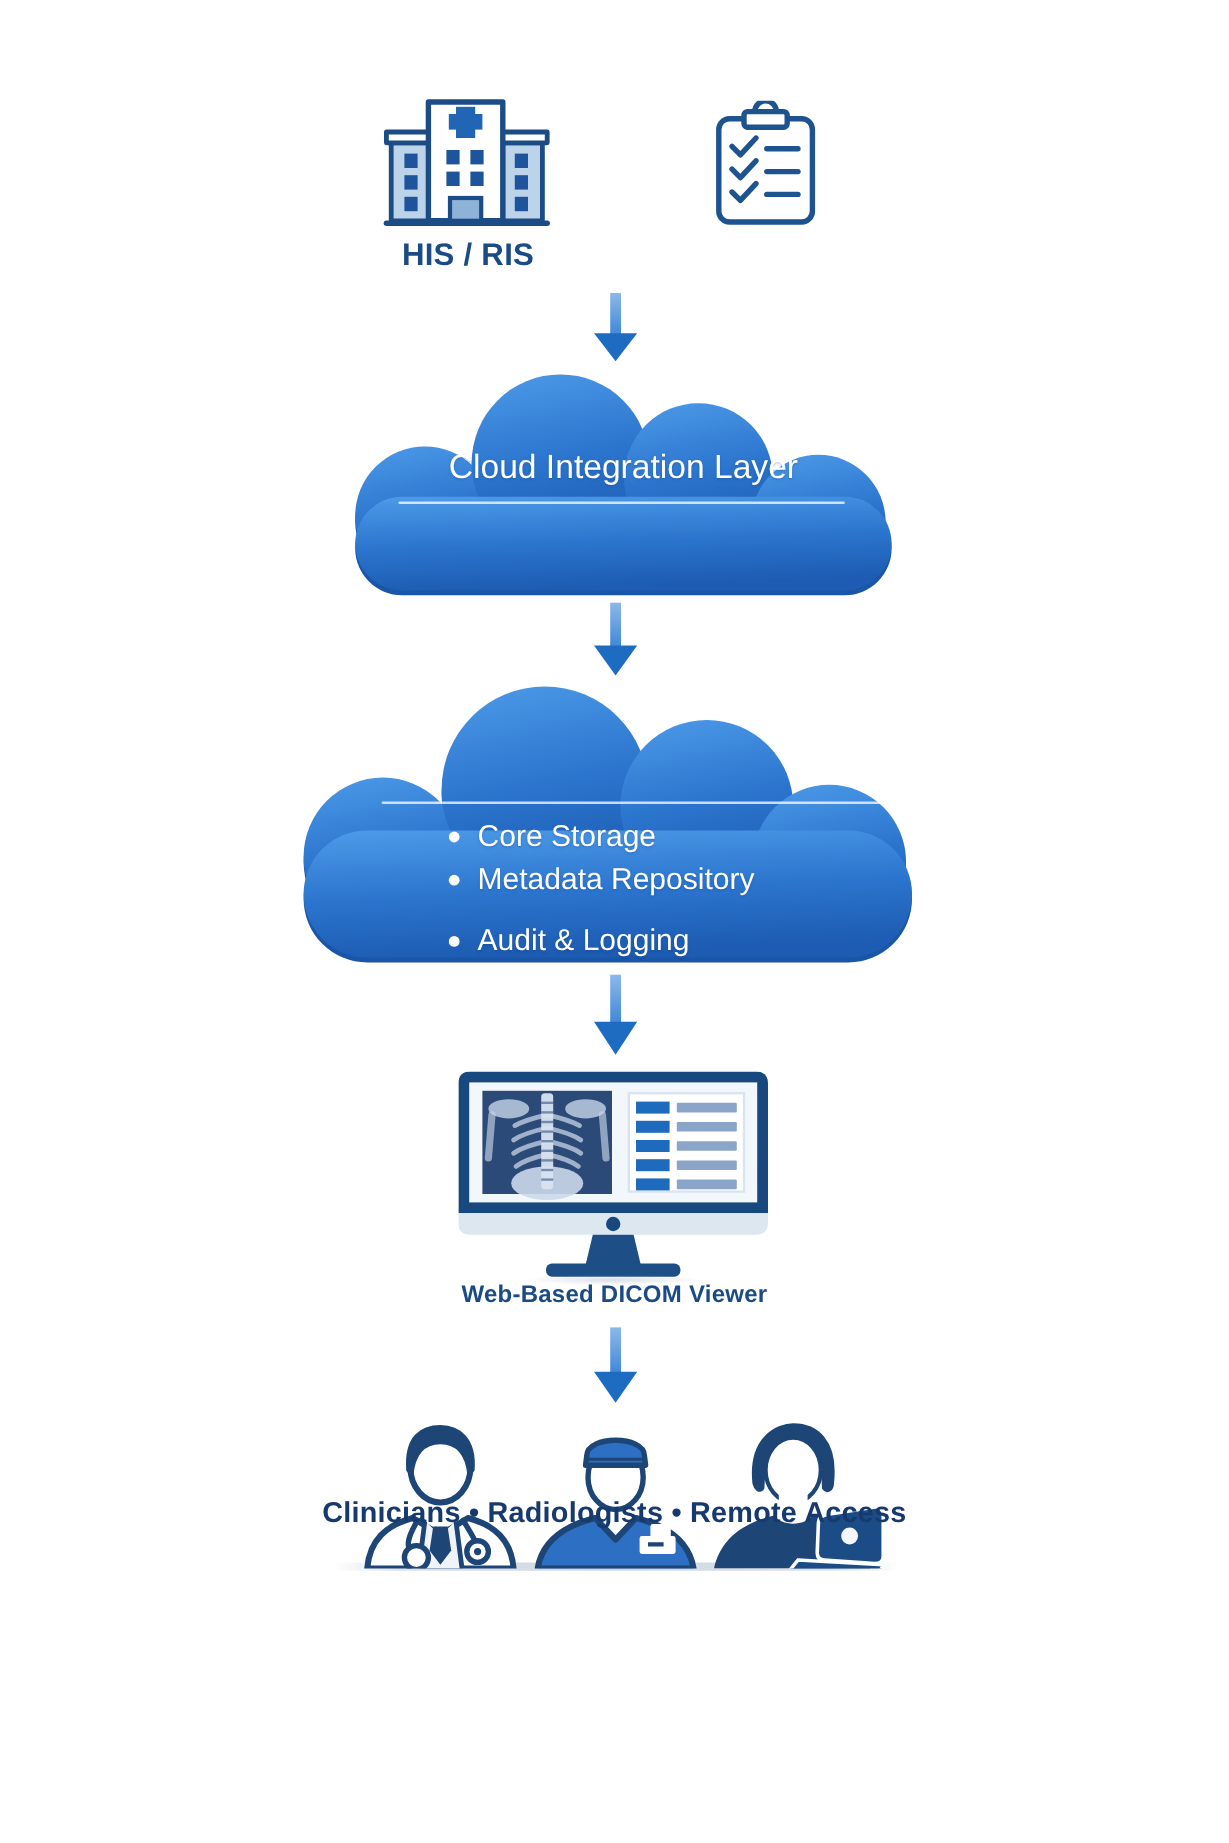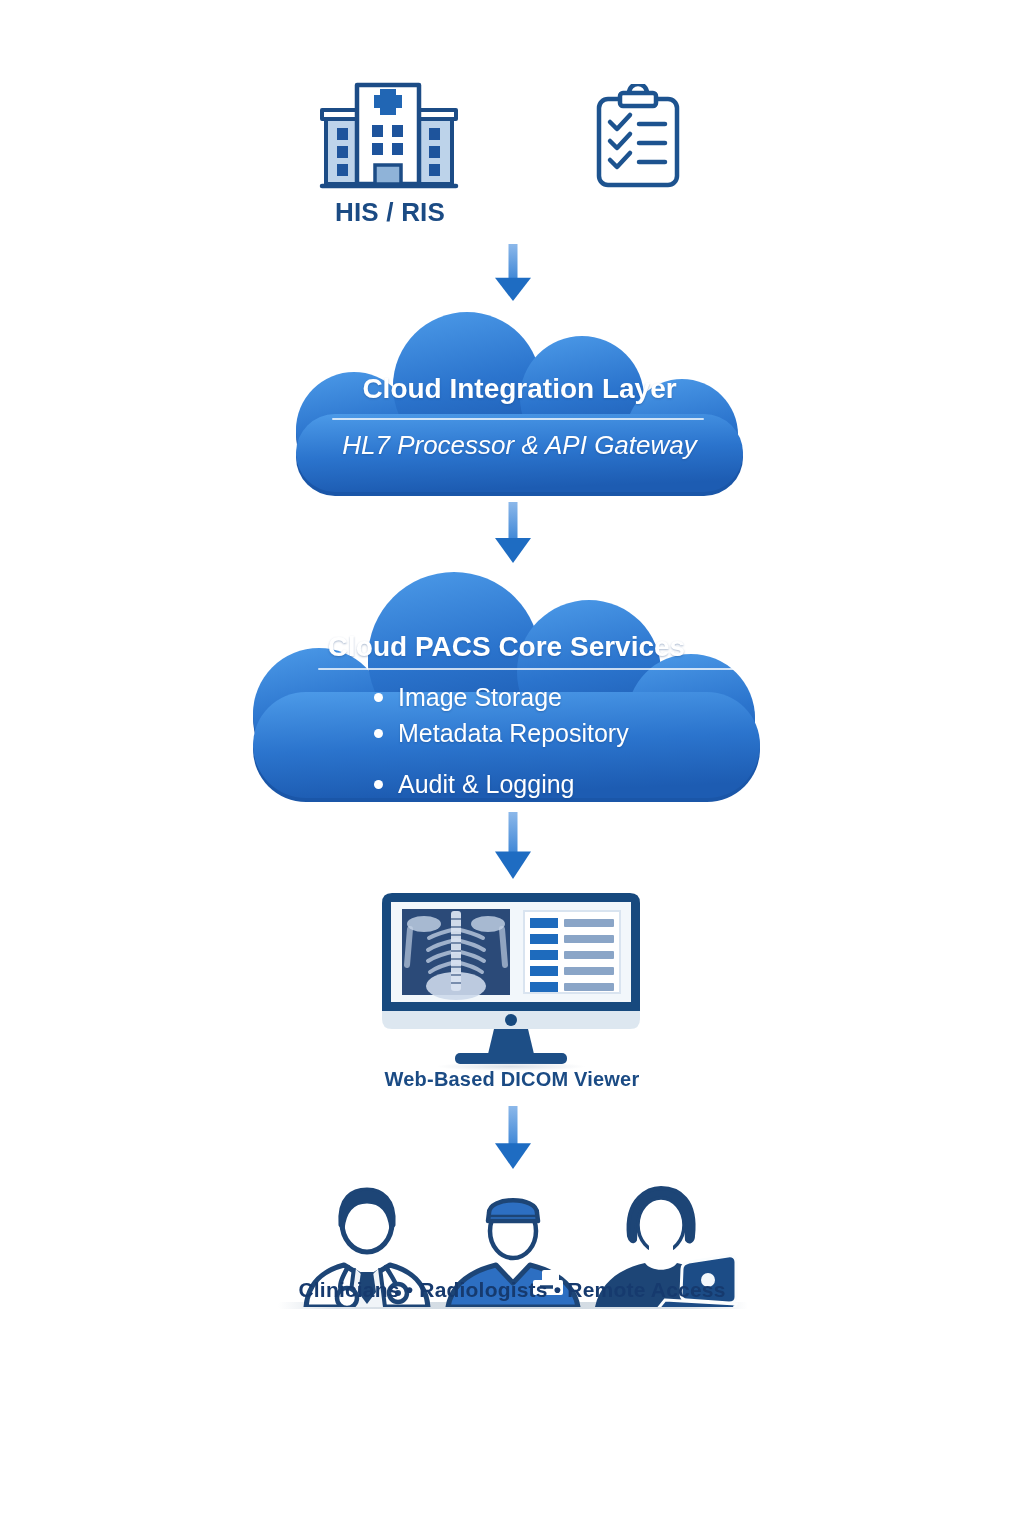--- a/index.html
+++ b/index.html
@@ -7,21 +7,21 @@
     position:relative;width:1024px;height:1536px;margin:0 auto;
     background:#ffffff;overflow:hidden;
     font-family:"Liberation Sans","DejaVu Sans",sans-serif;
   }
   .abs{position:absolute;}
   .label{
     color:#1b4b84;font-weight:bold;text-align:center;
     letter-spacing:.2px;
   }
   .cloud-text{color:#ffffff;text-align:center;width:100%;text-shadow:0 1px 2px rgba(20,60,120,.35);}
-  .cloud-title{font-weight:bold;font-size:28px;}
+  .cloud-title{font-weight:normal;font-size:28px;}
   .cloud-sub{font-style:italic;font-size:26px;}
   .cloud-divider{background:rgba(255,255,255,.75);height:2px;border-radius:1px;}
   .bullet-row{
     position:absolute;display:flex;align-items:center;
     color:#ffffff;font-size:25px;text-shadow:0 1px 2px rgba(20,60,120,.35);
   }
   .bullet-dot{
     width:9px;height:9px;border-radius:50%;background:#ffffff;
     margin-right:15px;flex:0 0 auto;
   }
@@ -110,21 +110,20 @@
       <g fill="url(#cg1)">
         <circle cx="62" cy="124" r="58"></circle>
           <circle cx="175" cy="80" r="74"></circle>
         <circle cx="290" cy="92" r="62"></circle>
           <circle cx="390" cy="129" r="56"></circle>
         <rect x="4" y="108" width="447" height="78" rx="39"></rect>
       </g>
     </svg>
     <div class="abs cloud-text cloud-title" style="top:67px;">Cloud Integration Layer</div>
     <div class="abs cloud-divider" style="left:40px;top:112px;width:372px;"></div>
-    <div class="abs cloud-text cloud-sub" style="top:124px;">HL7 Processor &amp; API Gateway</div>
   </div>
 
   <svg class="abs" style="left:491px;top:502px;" width="44" height="62" viewBox="0 0 44 62" preserveAspectRatio="none">
     <defs>
         <linearGradient id="ag2" x1="0" y1="0" x2="0" y2="1">
       <stop offset="0" stop-color="#8cb8ea"></stop>
           <stop offset="1" stop-color="#3f87d6"></stop>
     </linearGradient>
       </defs>
     <rect x="17.5" y="0" width="9" height="38" fill="url(#ag2)"></rect>
@@ -148,25 +147,24 @@
         <rect x="4" y="130" width="507" height="106" rx="53"></rect>
       </g>
       <g fill="url(#cg2)">
         <circle cx="70" cy="148" r="66"></circle>
           <circle cx="205" cy="92" r="86"></circle>
         <circle cx="340" cy="106" r="72"></circle>
           <circle cx="442" cy="152" r="64"></circle>
         <rect x="4" y="126" width="507" height="106" rx="53"></rect>
       </g>
     </svg>
-    <div class="abs cloud-text cloud-title" style="top:65px;">Cloud PACS Core Services</div>
     <div class="abs cloud-divider" style="left:69px;top:102px;width:420px;"></div>
     <div class="bullet-row" style="left:125px;top:117px;">
       <span class="bullet-dot"></span>
-      <span>Image Storage</span>
+      <span>Core Storage</span>
     </div>
     <div class="bullet-row" style="left:125px;top:153px;">
       <span class="bullet-dot"></span>
       <span>Metadata Repository</span>
     </div>
     <div class="bullet-row" style="left:125px;top:204px;justify-content:flex-end;">
       <span class="bullet-dot"></span>
       <span>Audit &amp; Logging</span>
     </div>
   </div>
@@ -288,15 +286,15 @@
   <svg class="abs" style="left:585px;top:1180px;" width="160" height="127" viewBox="0 0 160 127">
     <path d="M44 56 C40 18 64 8 76 8 C94 8 112 20 108 56 C108 61 104 63 102 60 C102 40 94 29 76 29 C58 29 50 40 50 60 C48 63 45 60 44 56 Z" fill="#1d4576" stroke="#1d4576" stroke-width="4" stroke-linejoin="round"></path>
     <ellipse cx="76" cy="45" rx="23" ry="27" fill="#ffffff" stroke="#1d4576" stroke-width="3.5"></ellipse>
     <rect x="64" y="58" width="24" height="28" fill="#ffffff"></rect>
     <path d="M10 127 C16 100 38 88 60 83 C66 92 86 92 92 83 C116 88 134 99 140 113 L140 127 Z" fill="#1d4576"></path>
     <path d="M97 89 C97 85 100 83 104 82 L143 76 C148 75 151 78 151 82 L151 117 C151 121 148 123 144 123 L102 120 C98 120 96 118 96 114 Z" fill="#1c4c86" stroke="#fbfdfe" stroke-width="3"></path>
     <circle cx="123" cy="100" r="7" fill="#f4f8fc"></circle>
     <path d="M80 120 L151 124 L146 135 L72 130 Z" fill="#1c4c86" stroke="#fbfdfe" stroke-width="3"></path>
   </svg>
 
-  <div class="abs label" style="left:242px;top:1278px;width:540px;font-size:21px;color:#163a6e;">Clinicians • Radiologists • Remote Access</div>
+  <div class="abs label" style="left:242px;top:1247px;width:540px;font-size:24px;color:#163a6e;">Clinicians • Radiologists • Remote Access</div>
 
 </div>
 
 </body></html>

